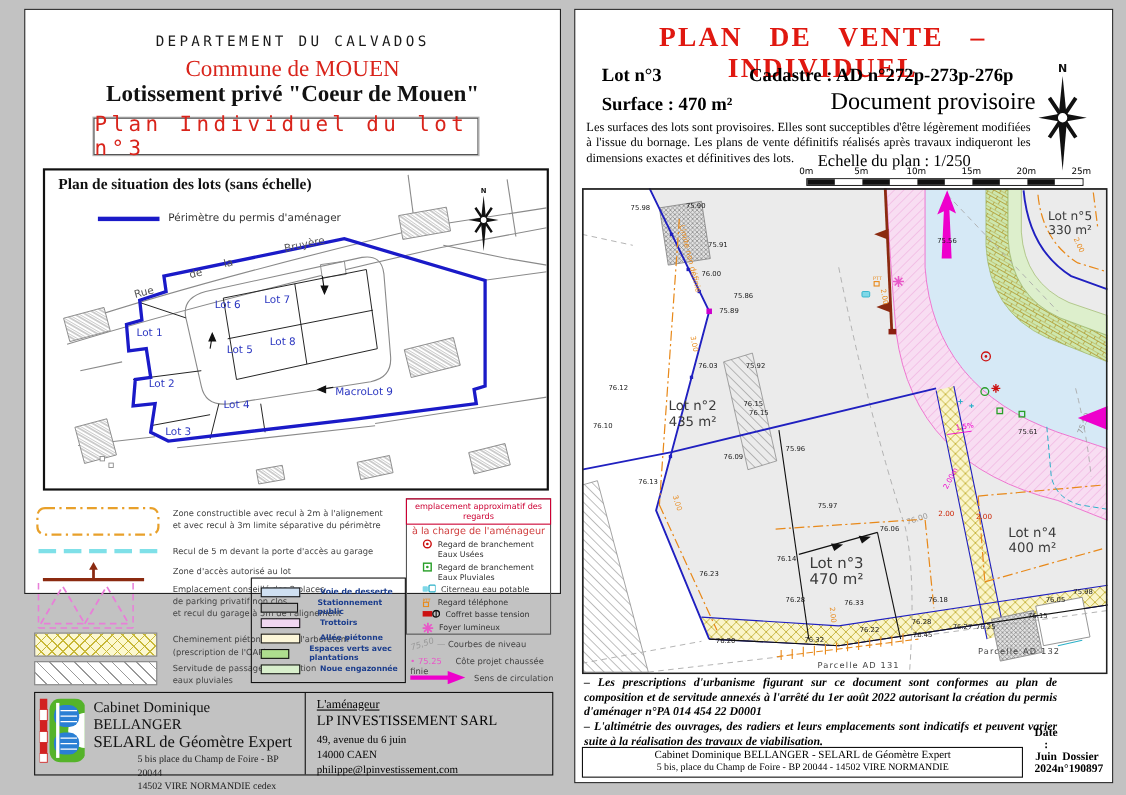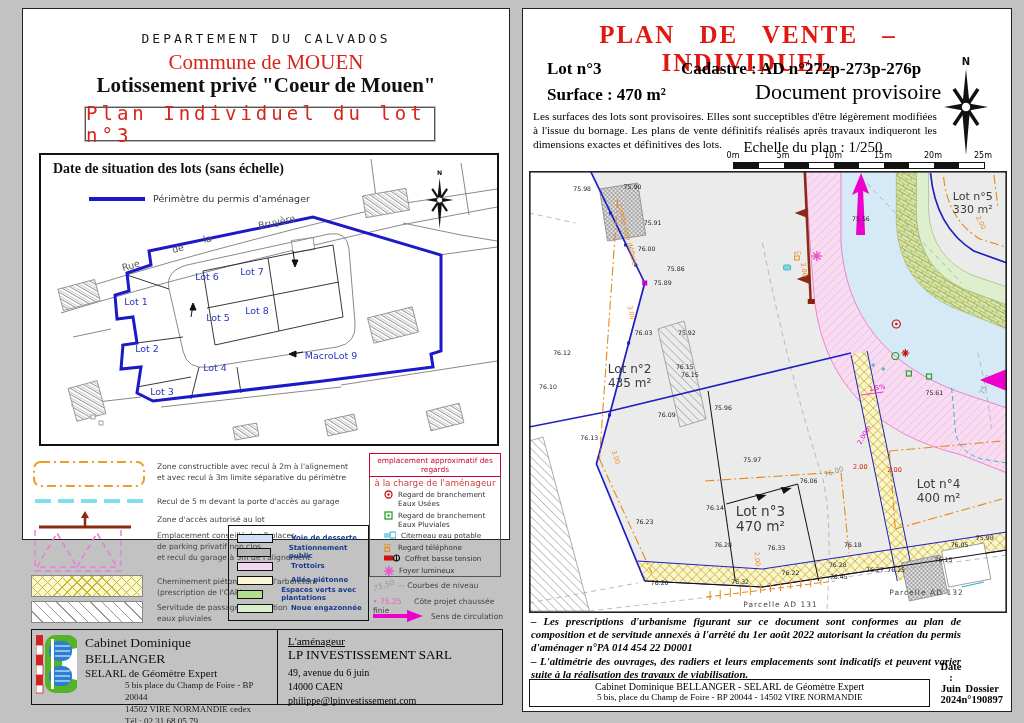--- a/index.html
+++ b/index.html
@@ -31,21 +31,21 @@
   .misc{font-family:"DejaVu Sans",sans-serif;font-size:7.6px;color:#444;}
   .surfbox{left:205px;top:516px;width:141px;height:96px;border:1.5px solid #111;box-sizing:border-box;padding:5px 0 0 8px;}
   .surfrow{display:flex;align-items:center;gap:18px;height:14px;}
   .surfsw{width:36px;height:9px;border:1px solid #111;box-sizing:border-box;}
   .surflab{font-family:"DejaVu Sans",sans-serif;font-size:7px;font-weight:bold;color:#1a3c8c;}
   
   .lfoot{left:8px;top:620px;width:472px;height:76px;border:1.5px solid #111;box-sizing:border-box;display:flex;}
   .lfootL{width:246px;border-right:1.5px solid #111;box-sizing:border-box;display:flex;padding:5px 4px;gap:8px;}
   .lfootR{flex:1;padding:5px 10px;}
   .cabname{font-size:13.5px;color:#111;}
-  .cabtype{font-size:11px;color:#111;}
+  .cabtype{font-size:15px;color:#111;}
   .cabsmall{font-size:9px;color:#222;line-height:1.35;padding-left:40px;}
   .amhead{font-size:11px;text-decoration:underline;}
   .amname{font-size:13px;}
   .amsmall{font-size:10px;line-height:1.4;margin-top:3px;}
   
   .rtitle{left:0;top:12px;width:450px;font-weight:bold;font-size:25px;color:#e01810;letter-spacing:2px;word-spacing:16px;}
   .rlot{left:24px;top:50px;font-weight:bold;font-size:17px;}
   .rcad{left:158px;top:50px;font-weight:bold;font-size:17px;}
   .rsurf{left:24px;top:76px;font-weight:bold;font-size:17px;}
   .rdoc{left:232px;top:70px;font-size:22px;}
@@ -162,21 +162,21 @@
         </g>
 
         <g transform="translate(385,14) scale(0.62)">
           <text class="nlab" x="22" y="10" text-anchor="middle">N</text>
           <polygon points="22,14 26,52 22,96 18,52" fill="#111"></polygon>
           <polygon points="0,50 22,46 44,50 22,54" fill="#111"></polygon>
           <path d="M10,32 L34,68 M34,32 L10,68" stroke="#111" stroke-width="3.5"></path>
           <circle cx="22" cy="50" r="5" fill="#fff" stroke="#111" stroke-width="1.5"></circle>
         </g>
       </svg>
-      <div class="abs sittitle">Date de situation des lots (sans échelle)</div>
+      <div class="abs sittitle">Plan de situation des lots (sans échelle)</div>
       <div class="abs sitleg">
         <span class="blueline"></span>
         <span>Périmètre du permis d'aménager</span>
       </div>
     </div>
 
     <div>
       <svg class="abs lgsw" style="top:450px" width="118" height="30">
         <rect x="3" y="3" width="110" height="24" rx="7" fill="none" stroke="#e8a02a" stroke-width="2" stroke-dasharray="9 4 2 4"></rect>
       </svg>

